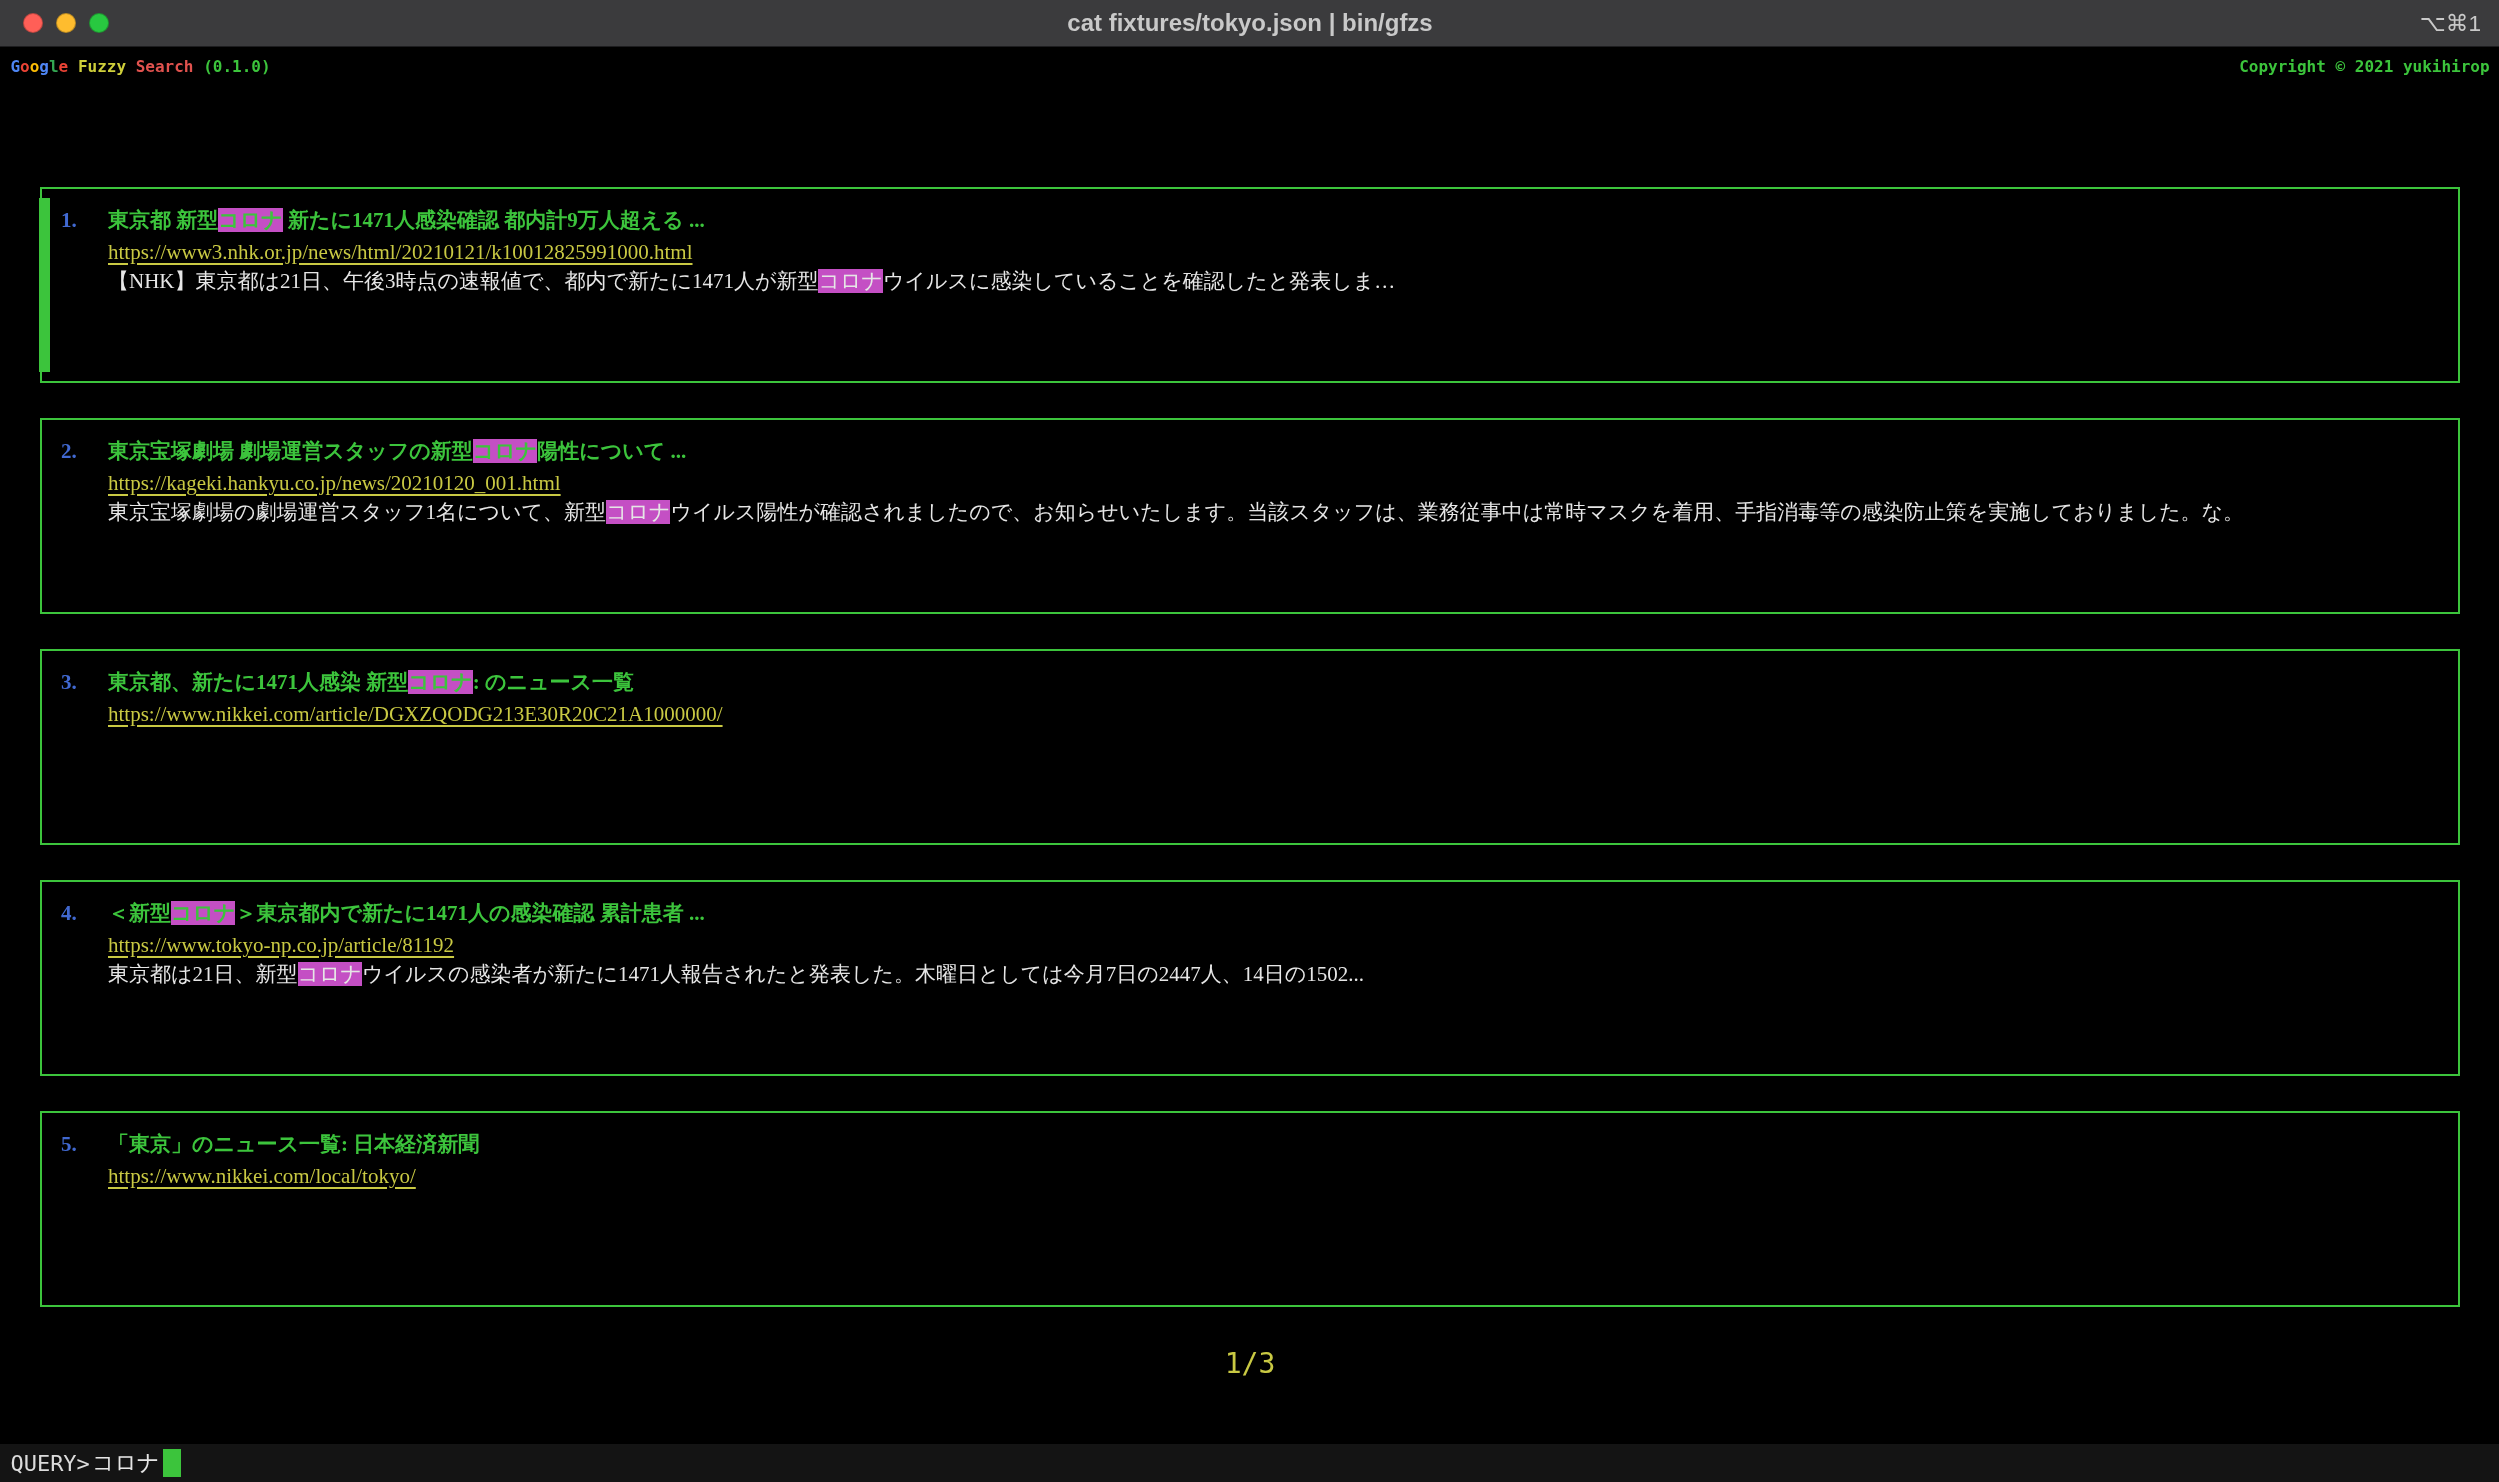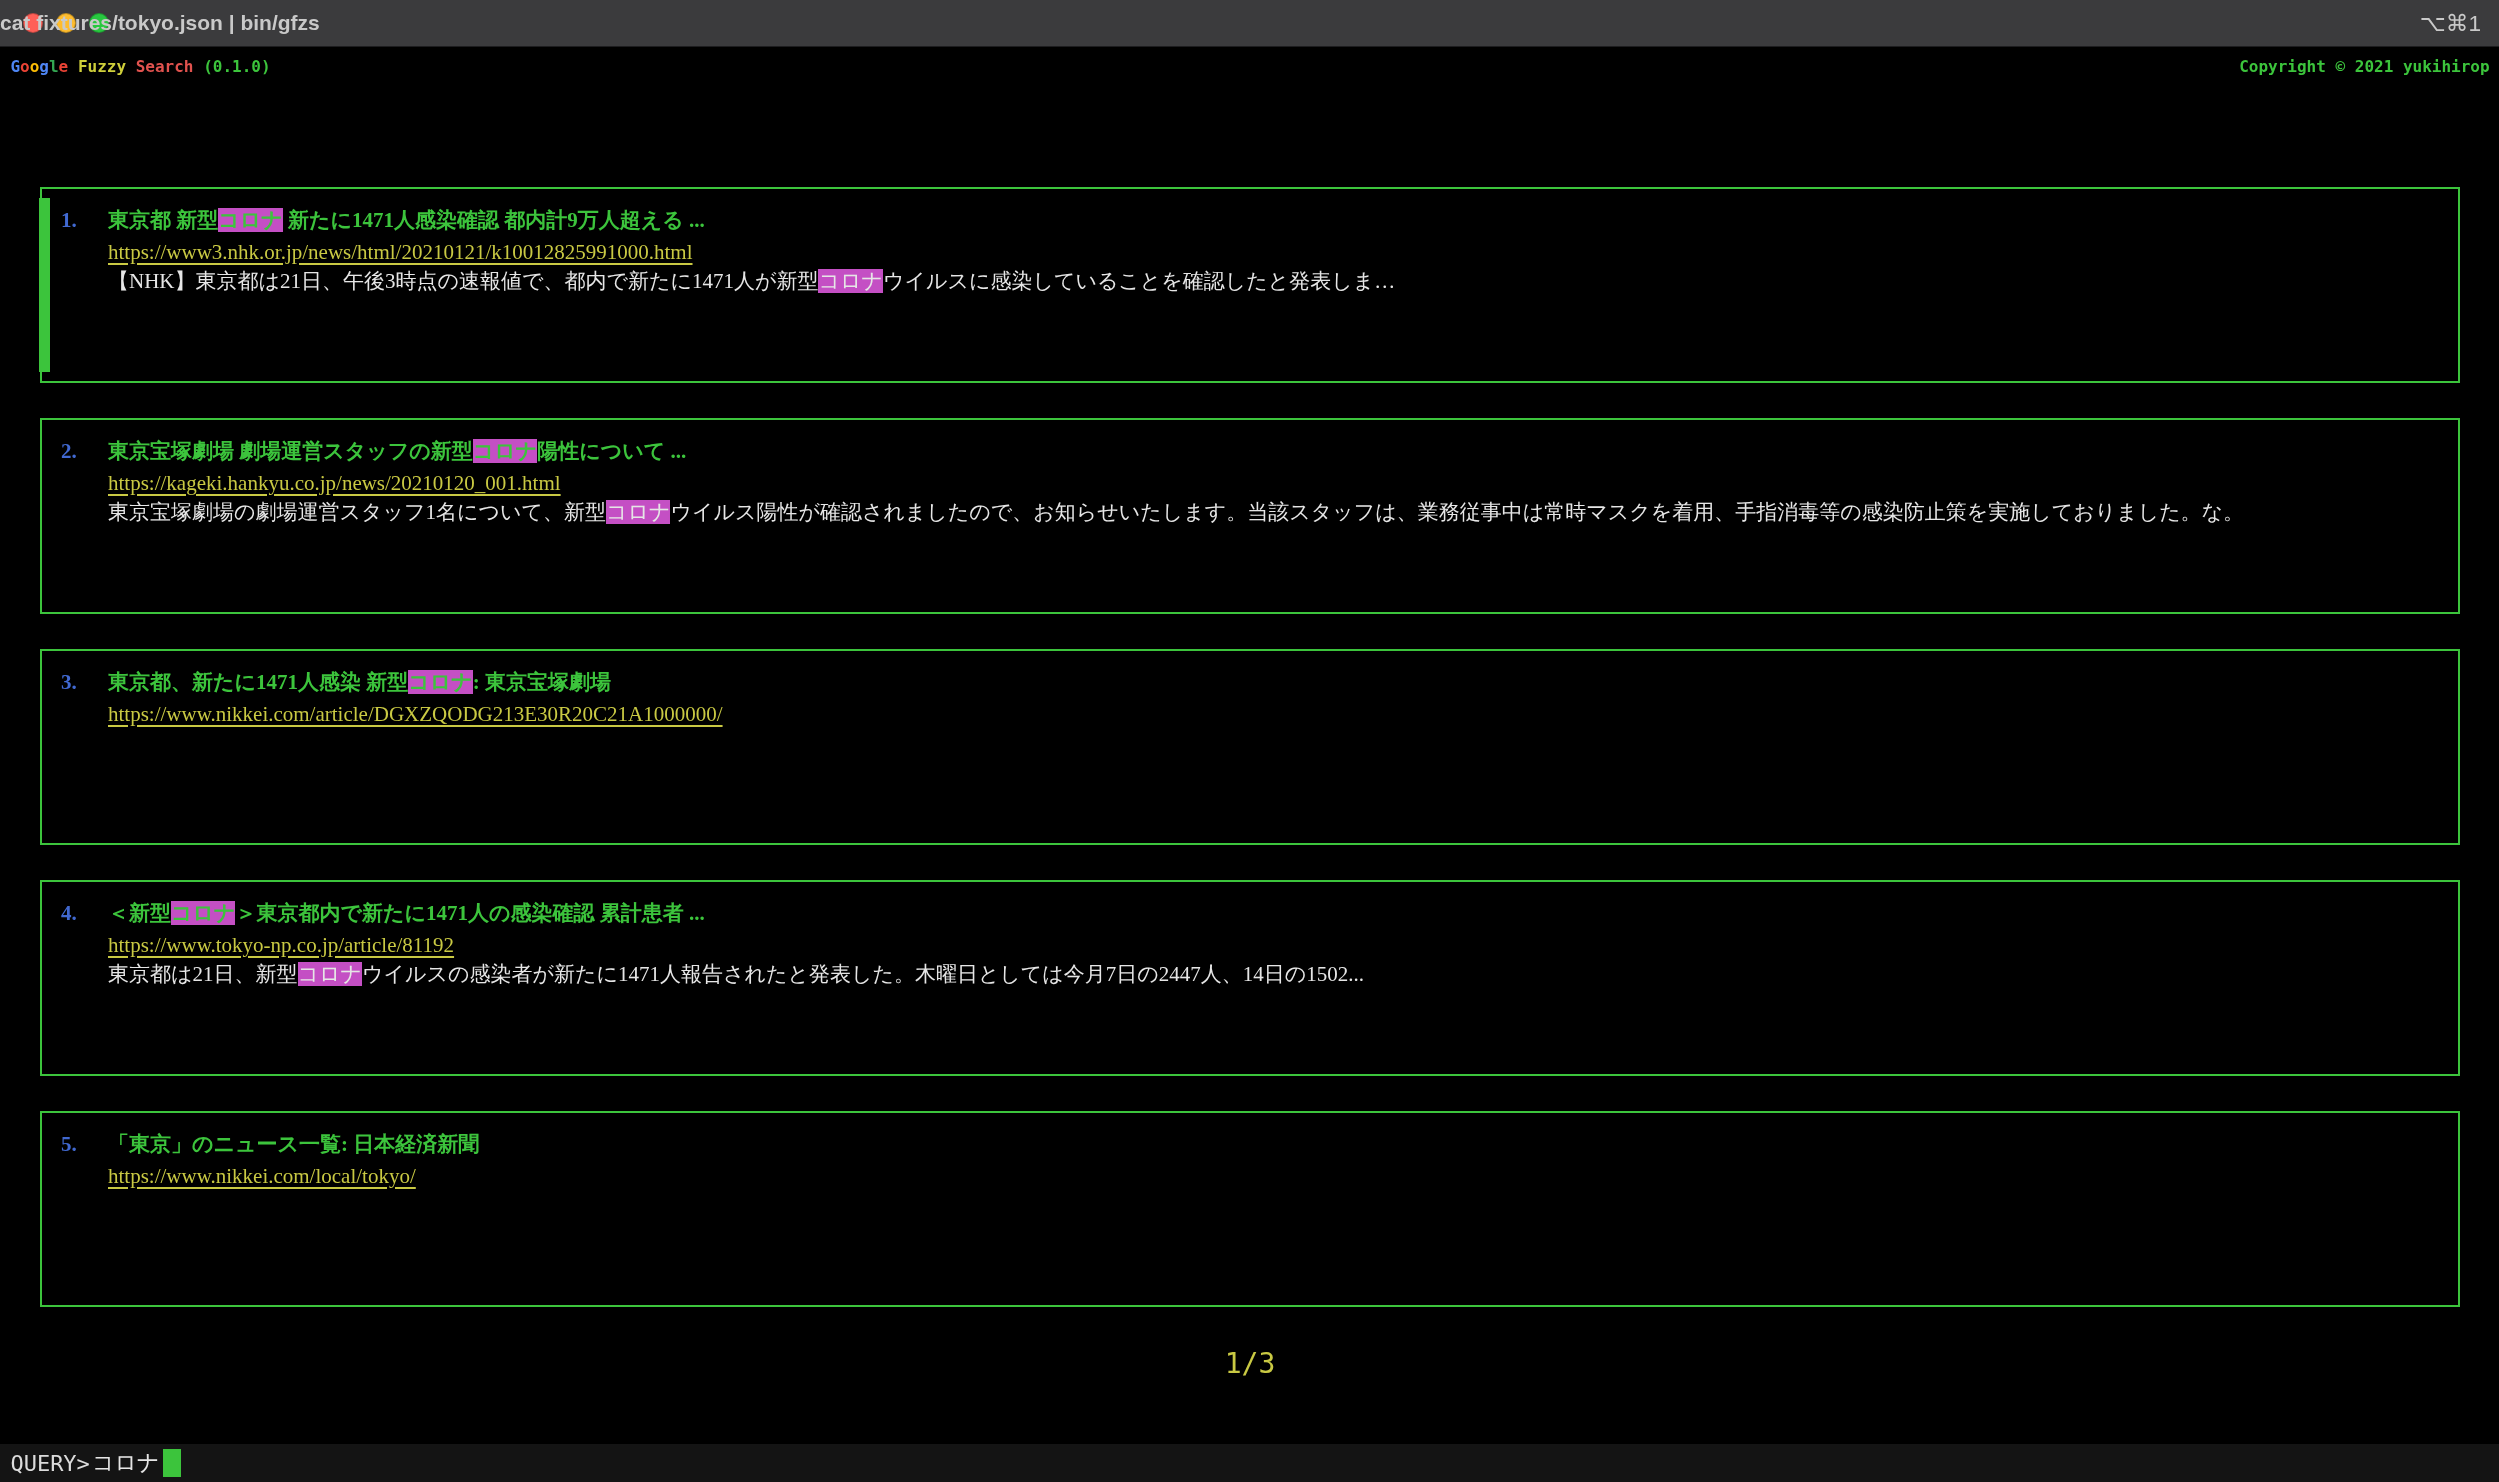--- a/index.html
+++ b/index.html
@@ -36,22 +36,22 @@
     position: relative;
     display: flex; align-items: center;
     font-family: "Liberation Sans", sans-serif;
   }
   .traffic { display: flex; gap: 13px; padding-left: 22.6px; }
   .light { width: 20px; height: 20px; border-radius: 50%; display: inline-block; border: 0.9px solid rgba(0,0,0,0.25); }
   .light.close { background: var(--traffic-close); }
   .light.min   { background: var(--traffic-minimize); }
   .light.zoom  { background: var(--traffic-zoom); }
   .tb-title {
-    position: absolute; left: 0; right: 0; 
-    color: var(--titlebar-text); font-size: 21px; font-weight: bold;
+    position: absolute; left: 0; right: 0; text-align: center;
+    color: var(--titlebar-text); font-size: 24px; font-weight: bold;
     pointer-events: none;
   }
   .tb-shortcut {
     position: absolute; right: 19px; top: 0; bottom: 0;
     display: flex; align-items: center;
     color: var(--titlebar-text); font-size: 22.6px;
   }
 
   
   .appheader {
@@ -161,21 +161,21 @@
       <div class="line url-line">
         <span class="url">https://kageki.hankyu.co.jp/news/20210120_001.html</span>
       </div>
       <div class="rbody">
           <div class="line"><span>東京宝塚劇場の劇場運営スタッフ1名について、新型</span><span class="hl">コロナ</span><span>ウイルス陽性が確認されましたので、お知らせいたします。当該スタッフは、業務従事中は常時マスクを着用、手指消毒等の感染防止策を実施しておりました。な。</span></div>
         </div>
     </div>
 
     <div class="result">
       <div class="line title-line">
-        <span class="num">3.</span><span class="rtitle"><span>東京都、新たに1471人感染 新型</span><span class="hl">コロナ</span><span>: 東京宝塚劇場</span></span>
+        <span class="num">3.</span><span class="rtitle"><span>東京都、新たに1471人感染 新型</span><span class="hl">コロナ</span><span>: のニュース一覧</span></span>
       </div>
       <div class="line url-line">
         <span class="url">https://www.nikkei.com/article/DGXZQODG213E30R20C21A1000000/</span>
       </div>
     </div>
 
     <div class="result">
       <div class="line title-line">
         <span class="num">4.</span><span class="rtitle"><span>＜新型</span><span class="hl">コロナ</span><span>＞東京都内で新たに1471人の感染確認 累計患者 ...</span></span>
       </div>

